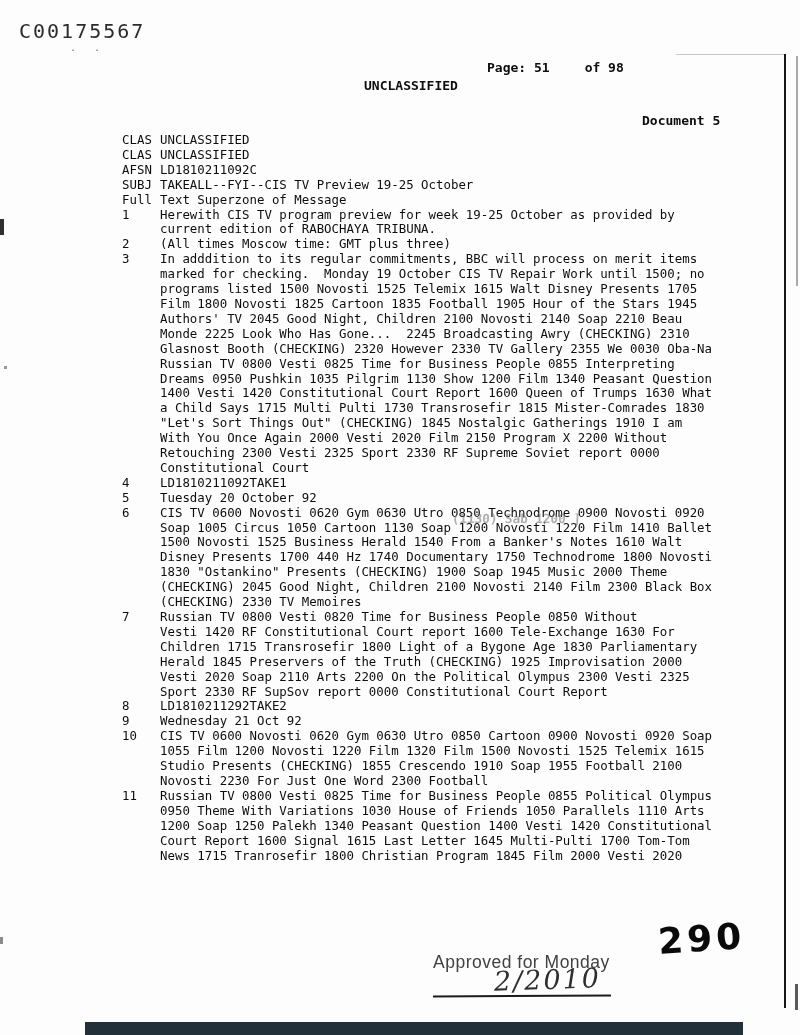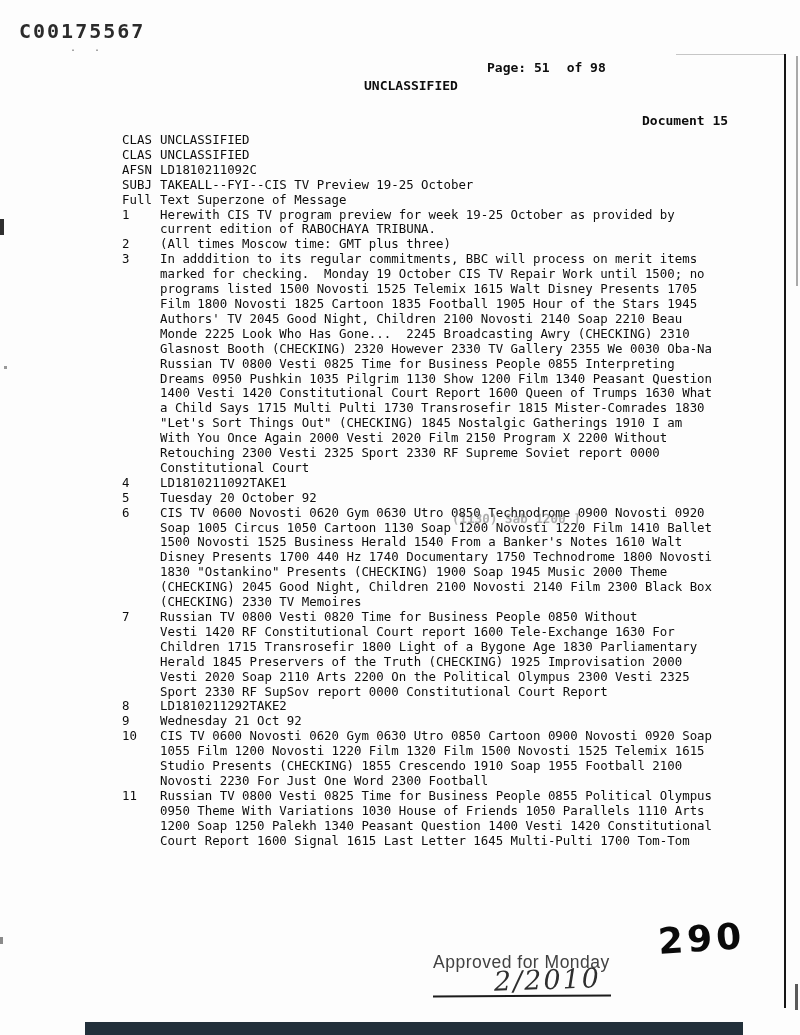--- a/index.html
+++ b/index.html
@@ -8,25 +8,25 @@
     position:relative;
     background:#fdfdfd;
     font-family:"DejaVu Sans Mono", monospace;
     color:#0d0d0d;
     overflow:hidden;
   }
   .abs { position:absolute; }
 
   #doc-number {
     left:19px; top:19px;
-    font-size:20px; letter-spacing:2px; color:#2b2b2b; font-weight:700;
+    font-size:20px; letter-spacing:2px; color:#2b2b2b; font-weight:400;
   }
   #doc-number-dots { left:70px; top:42px; color:#777; font-size:10px; letter-spacing:6px; }
 
-  #page-line { left:487px; top:60px; display:flex; gap:17px;
+  #page-line { left:487px; top:60px; display:flex; gap:35px;
     font-size:13px; font-weight:700; white-space:pre;text-align:right; }
   #classification-top { left:364px; top:78px; font-size:13px; font-weight:700; }
   #document-label { left:642px; top:113px; font-size:13px; font-weight:700; }
 
   
   #right-border { left:784px; top:54px; width:2px; height:954px; background:#161616; }
   #top-right-line { left:676px; top:54px; width:108px; height:1px; background:#c6c6c6; }
   #edge-line-upper { left:796px; top:56px; width:2px; height:230px; background:#a9a9a9; }
   #edge-line-lower { left:795px; top:984px; width:3px; height:26px; background:#5a5a5a; }
   .speck { background:#333; }
@@ -86,21 +86,21 @@
 <body>
 
 <div class="abs" id="doc-number">C00175567</div>
 <div class="abs" id="doc-number-dots">. .</div>
 
 <div class="abs" id="page-line">
   <span>Page: 51</span>
   <span>of 98</span>
 </div>
 <div class="abs" id="classification-top">UNCLASSIFIED</div>
-<div class="abs" id="document-label">Document 15</div>
+<div class="abs" id="document-label">Document 5</div>
 
 <div class="abs" id="right-border"></div>
 <div class="abs" id="top-right-line"></div>
 <div class="abs" id="edge-line-upper"></div>
 <div class="abs" id="edge-line-lower"></div>
 <div class="abs speck" id="speck-1"></div>
 <div class="abs speck" id="speck-2"></div>
 <div class="abs speck" id="speck-3"></div>
 
 <div class="abs" id="body-text">
@@ -238,20 +238,21 @@
       </div>
   </div>
 
   <div class="row">
     <div class="col-num">11</div>
     <div class="col-text">
         <div class="line">Russian TV 0800 Vesti 0825 Time for Business People 0855 Political Olympus</div>
         <div class="line">0950 Theme With Variations 1030 House of Friends 1050 Parallels 1110 Arts</div>
         <div class="line">1200 Soap 1250 Palekh 1340 Peasant Question 1400 Vesti 1420 Constitutional</div>
         <div class="line">Court Report 1600 Signal 1615 Last Letter 1645 Multi-Pulti 1700 Tom-Tom</div>
+        <div class="line">News 1715 Tranrosefir 1800 Christian Program 1845 Film 2000 Vesti 2020</div>
       </div>
   </div>
 </div>
 
 <div class="abs" id="ghost-overlay">(1i30) Sab 1200 ]</div>
 
 <div class="abs" id="handwritten-page-number">290</div>
 <div class="abs" id="release-stamp">Approved for Monday</div>
 <div class="abs" id="release-date">2/2010</div>
 <div class="abs" id="release-underline"></div>

